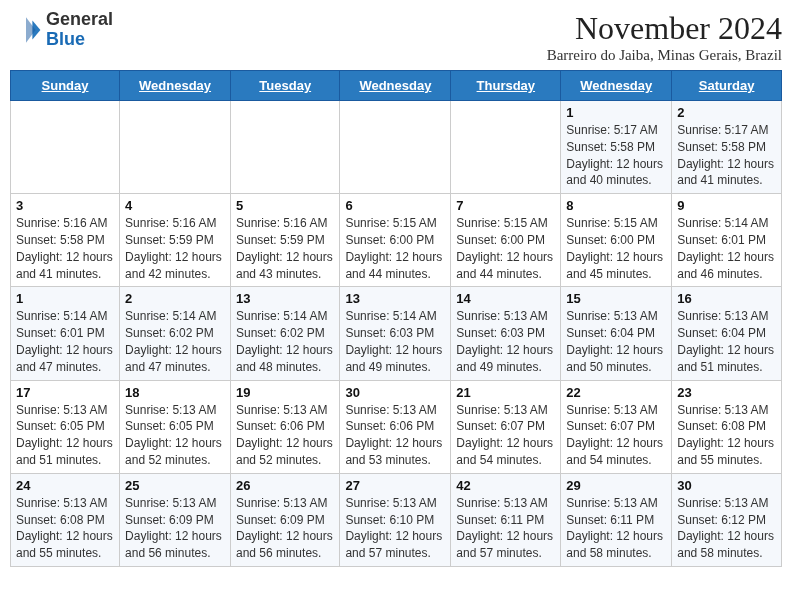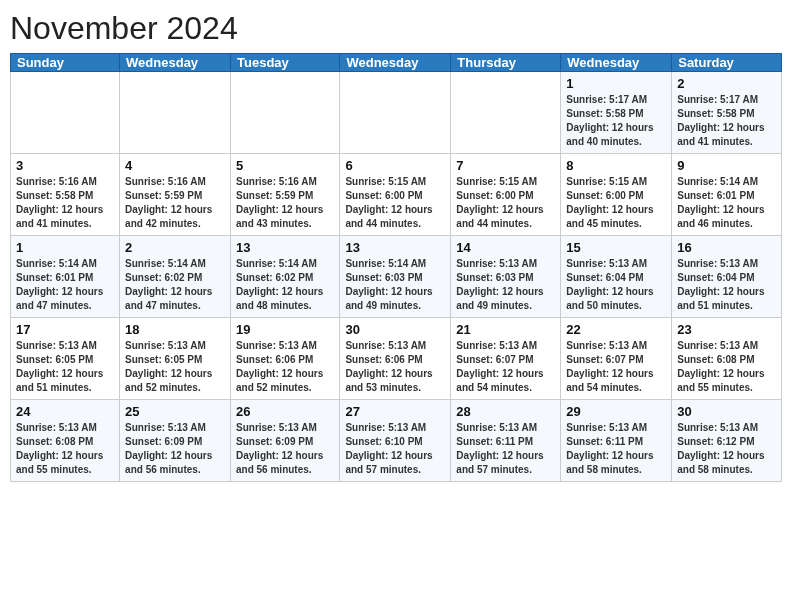--- a/index.html
+++ b/index.html
@@ -27,43 +27,45 @@
       line-height: 1.1;
     }
     .logo-text span.general { color: #333; }
     .logo-text span.blue { color: #1a6bb5; }
     .logo-icon {
       width: 32px;
       height: 32px;
     }
     .title-block {
       text-align: right;
+      font-family: Liberation Serif, serif;
     }
     .month-year {
       font-size: 32px;
       font-weight: normal;
       color: #222;
     }
     .location {
       font-size: 15px;
       color: #333;
     }
     .calendar {
       width: 100%;
       border-collapse: collapse;
       border: 1px solid #ccc;
     }
     .calendar th {
       background: #2a7abf;
       color: #fff;
-      text-align: left;
-      padding: 1px 6px;
+      text-align: center;
+      padding: 7px 6px;
       font-size: 13px;
       font-weight: bold;
       border: 1px solid #1a5a9f;
+      text-decoration: underline;
     }
     .calendar td {
       vertical-align: top;
       border: 1px solid #ccc;
       padding: 4px 5px;
       width: 113px;
       min-height: 80px;
       font-size: 10.5px;
       color: #333;
       background: #fff;
@@ -75,33 +77,43 @@
       background: #ffffff;
     }
     .day-num {
       font-size: 13px;
       font-weight: bold;
       display: block;
       margin-bottom: 2px;
       color: #111;
     }
     .day-info {
-      font-size: 10px;
+      font-size: 12px;
       color: #333;
       line-height: 1.4;
-      font-weight: bold;
     }
     .empty { background: #fff !important; }
   </style>
 </head>
 <body>
 
 <div class="header">
+  <div class="logo">
+    <svg class="logo-icon" viewBox="0 0 40 40">
+      <polygon points="28,8 38,20 28,32" fill="#2a7abf"></polygon>
+      <polygon points="20,4 32,20 20,36" fill="#1a5a9f" opacity="0.5"></polygon>
+    </svg>
+    <div class="logo-text">
+      <div><span class="general">General</span></div>
+      <div><span class="blue">Blue</span></div>
+    </div>
+  </div>
   <div class="title-block">
     <div class="month-year">November 2024</div>
+    <div class="location">Barreiro do Jaiba, Minas Gerais, Brazil</div>
   </div>
 </div>
 
 <table class="calendar">
   <thead>
     <tr id="dow-row">
         <th>Sunday</th>
         <th>Wednesday</th>
         <th>Tuesday</th>
         <th>Wednesday</th>
@@ -281,21 +293,21 @@
 Sunset: 6:09 PM
 Daylight: 12 hours and 56 minutes.</div>
         </td>
         <td>
           <span class="day-num">27</span>
           <div class="day-info" style="white-space: pre-line;">Sunrise: 5:13 AM
 Sunset: 6:10 PM
 Daylight: 12 hours and 57 minutes.</div>
         </td>
         <td>
-          <span class="day-num">28</span>
+          <span class="day-num">42</span>
           <div class="day-info" style="white-space: pre-line;">Sunrise: 5:13 AM
 Sunset: 6:11 PM
 Daylight: 12 hours and 57 minutes.</div>
         </td>
         <td>
           <span class="day-num">29</span>
           <div class="day-info" style="white-space: pre-line;">Sunrise: 5:13 AM
 Sunset: 6:11 PM
 Daylight: 12 hours and 58 minutes.</div>
         </td>

